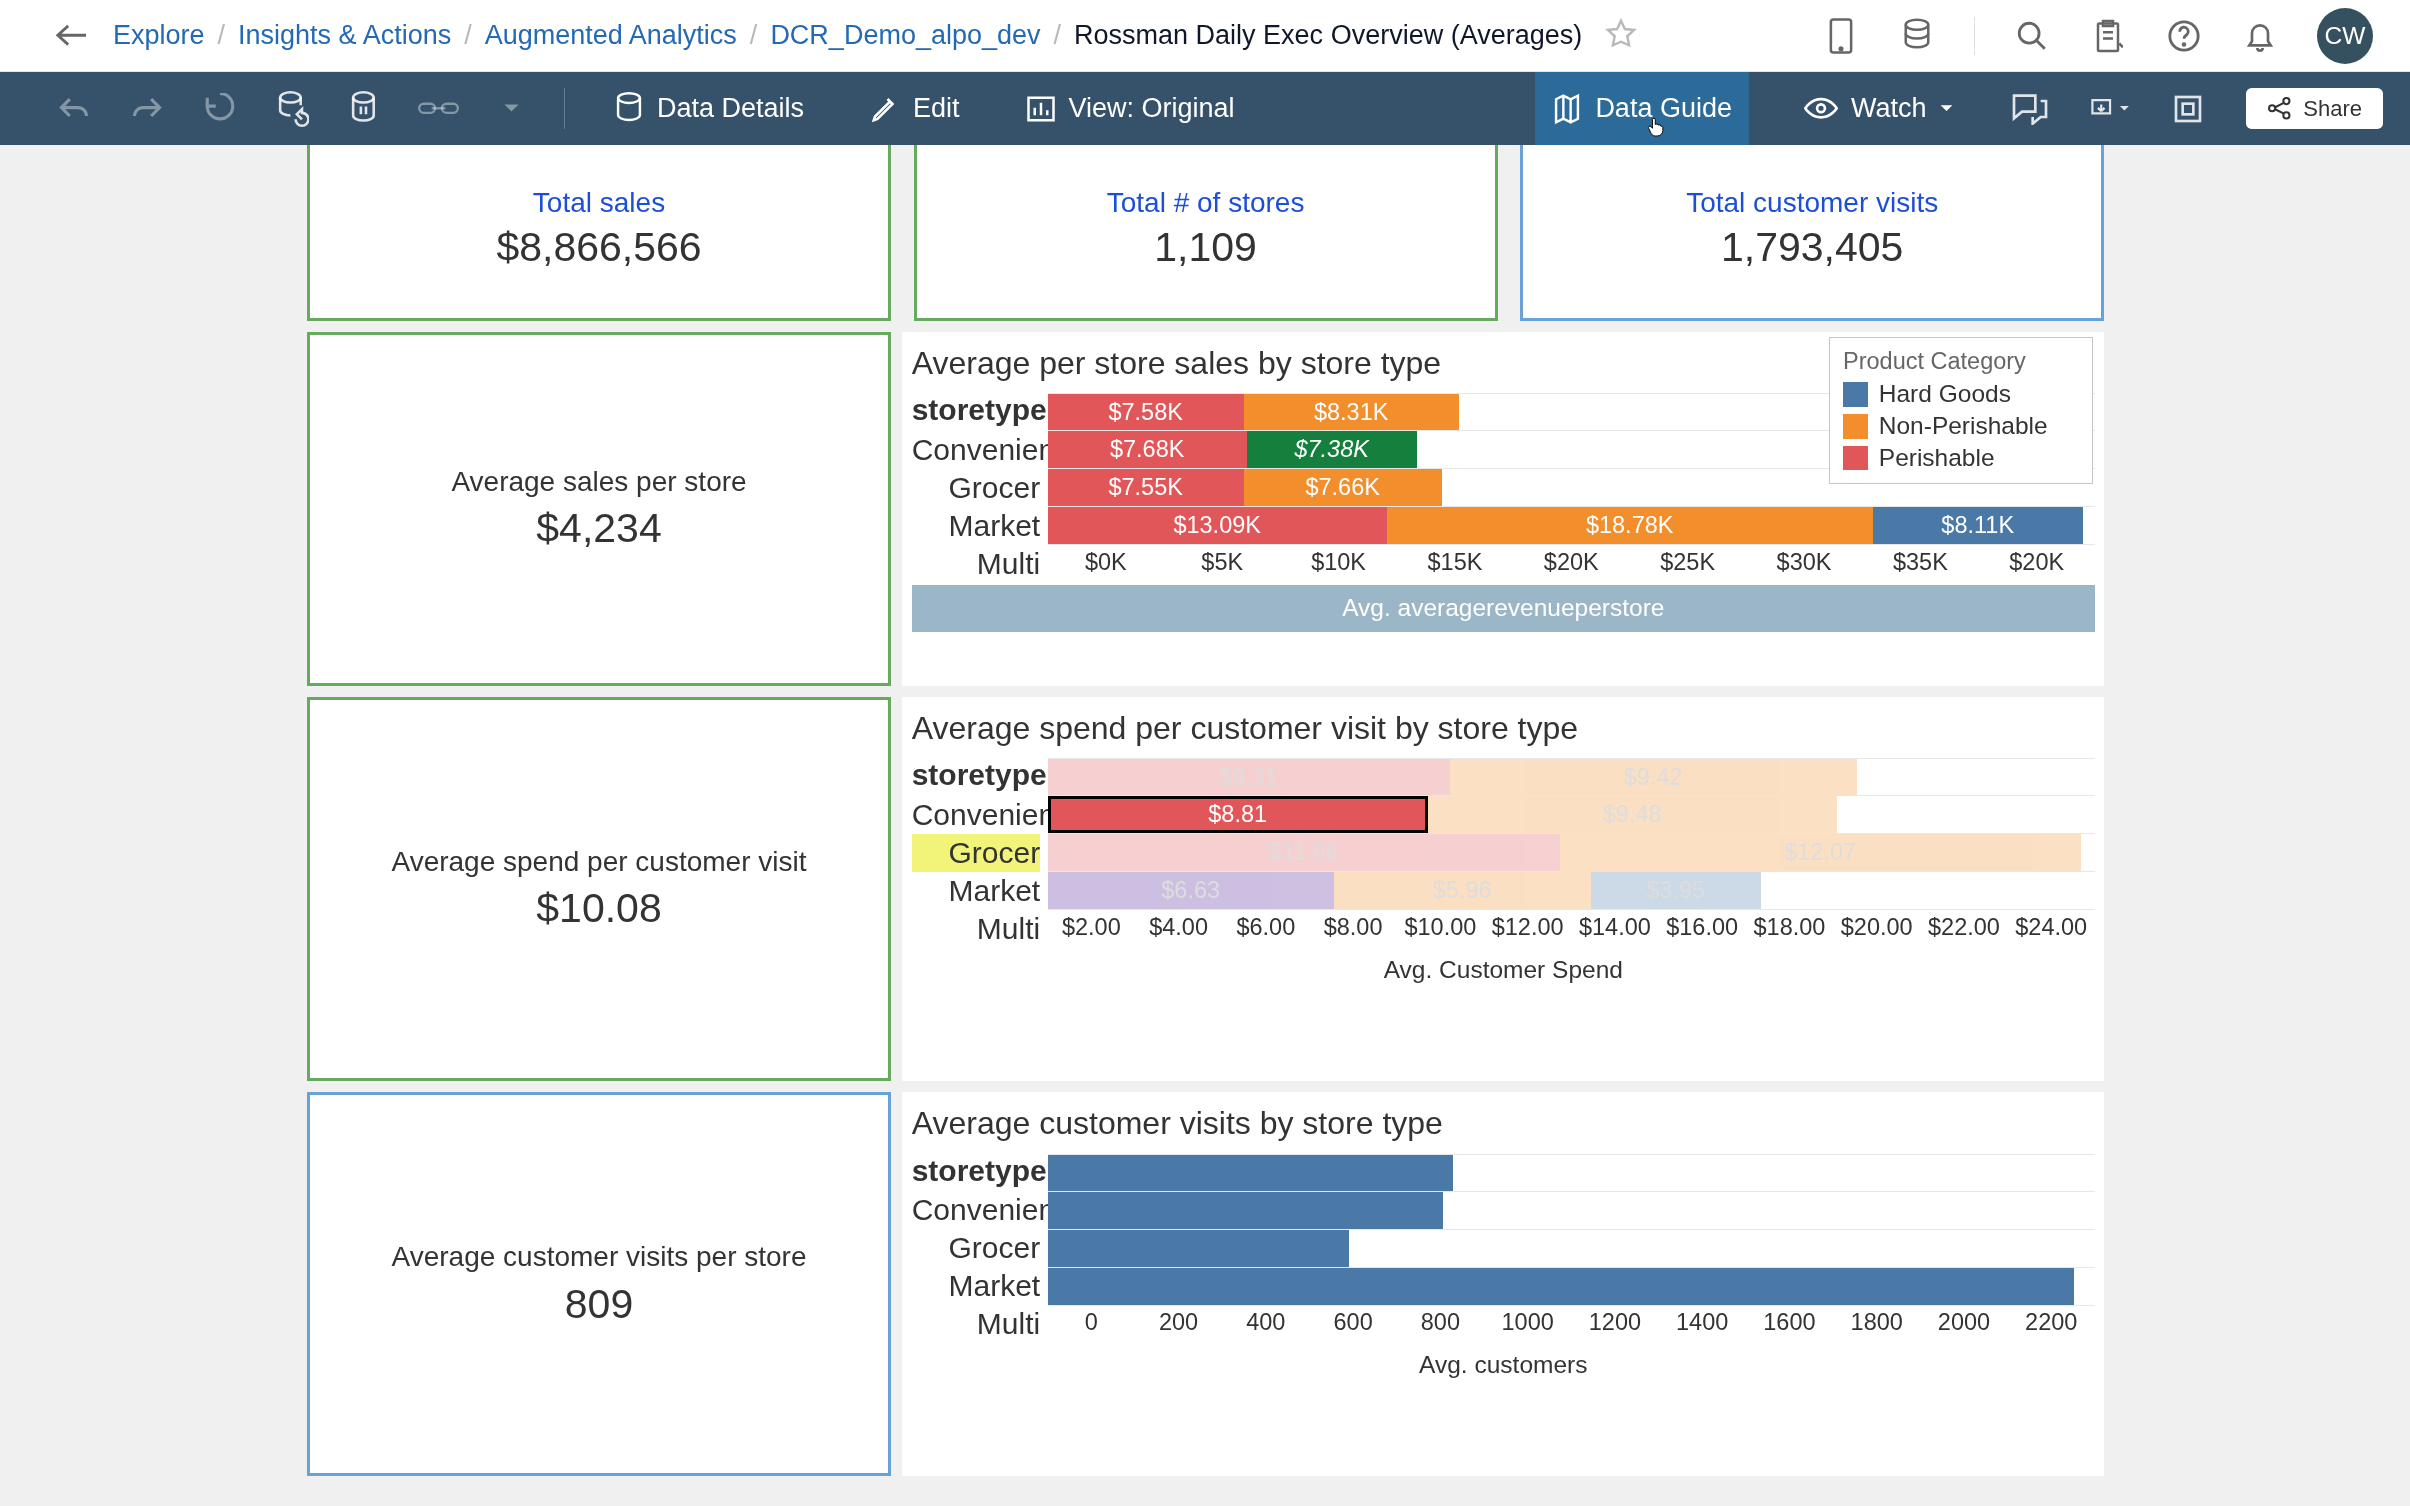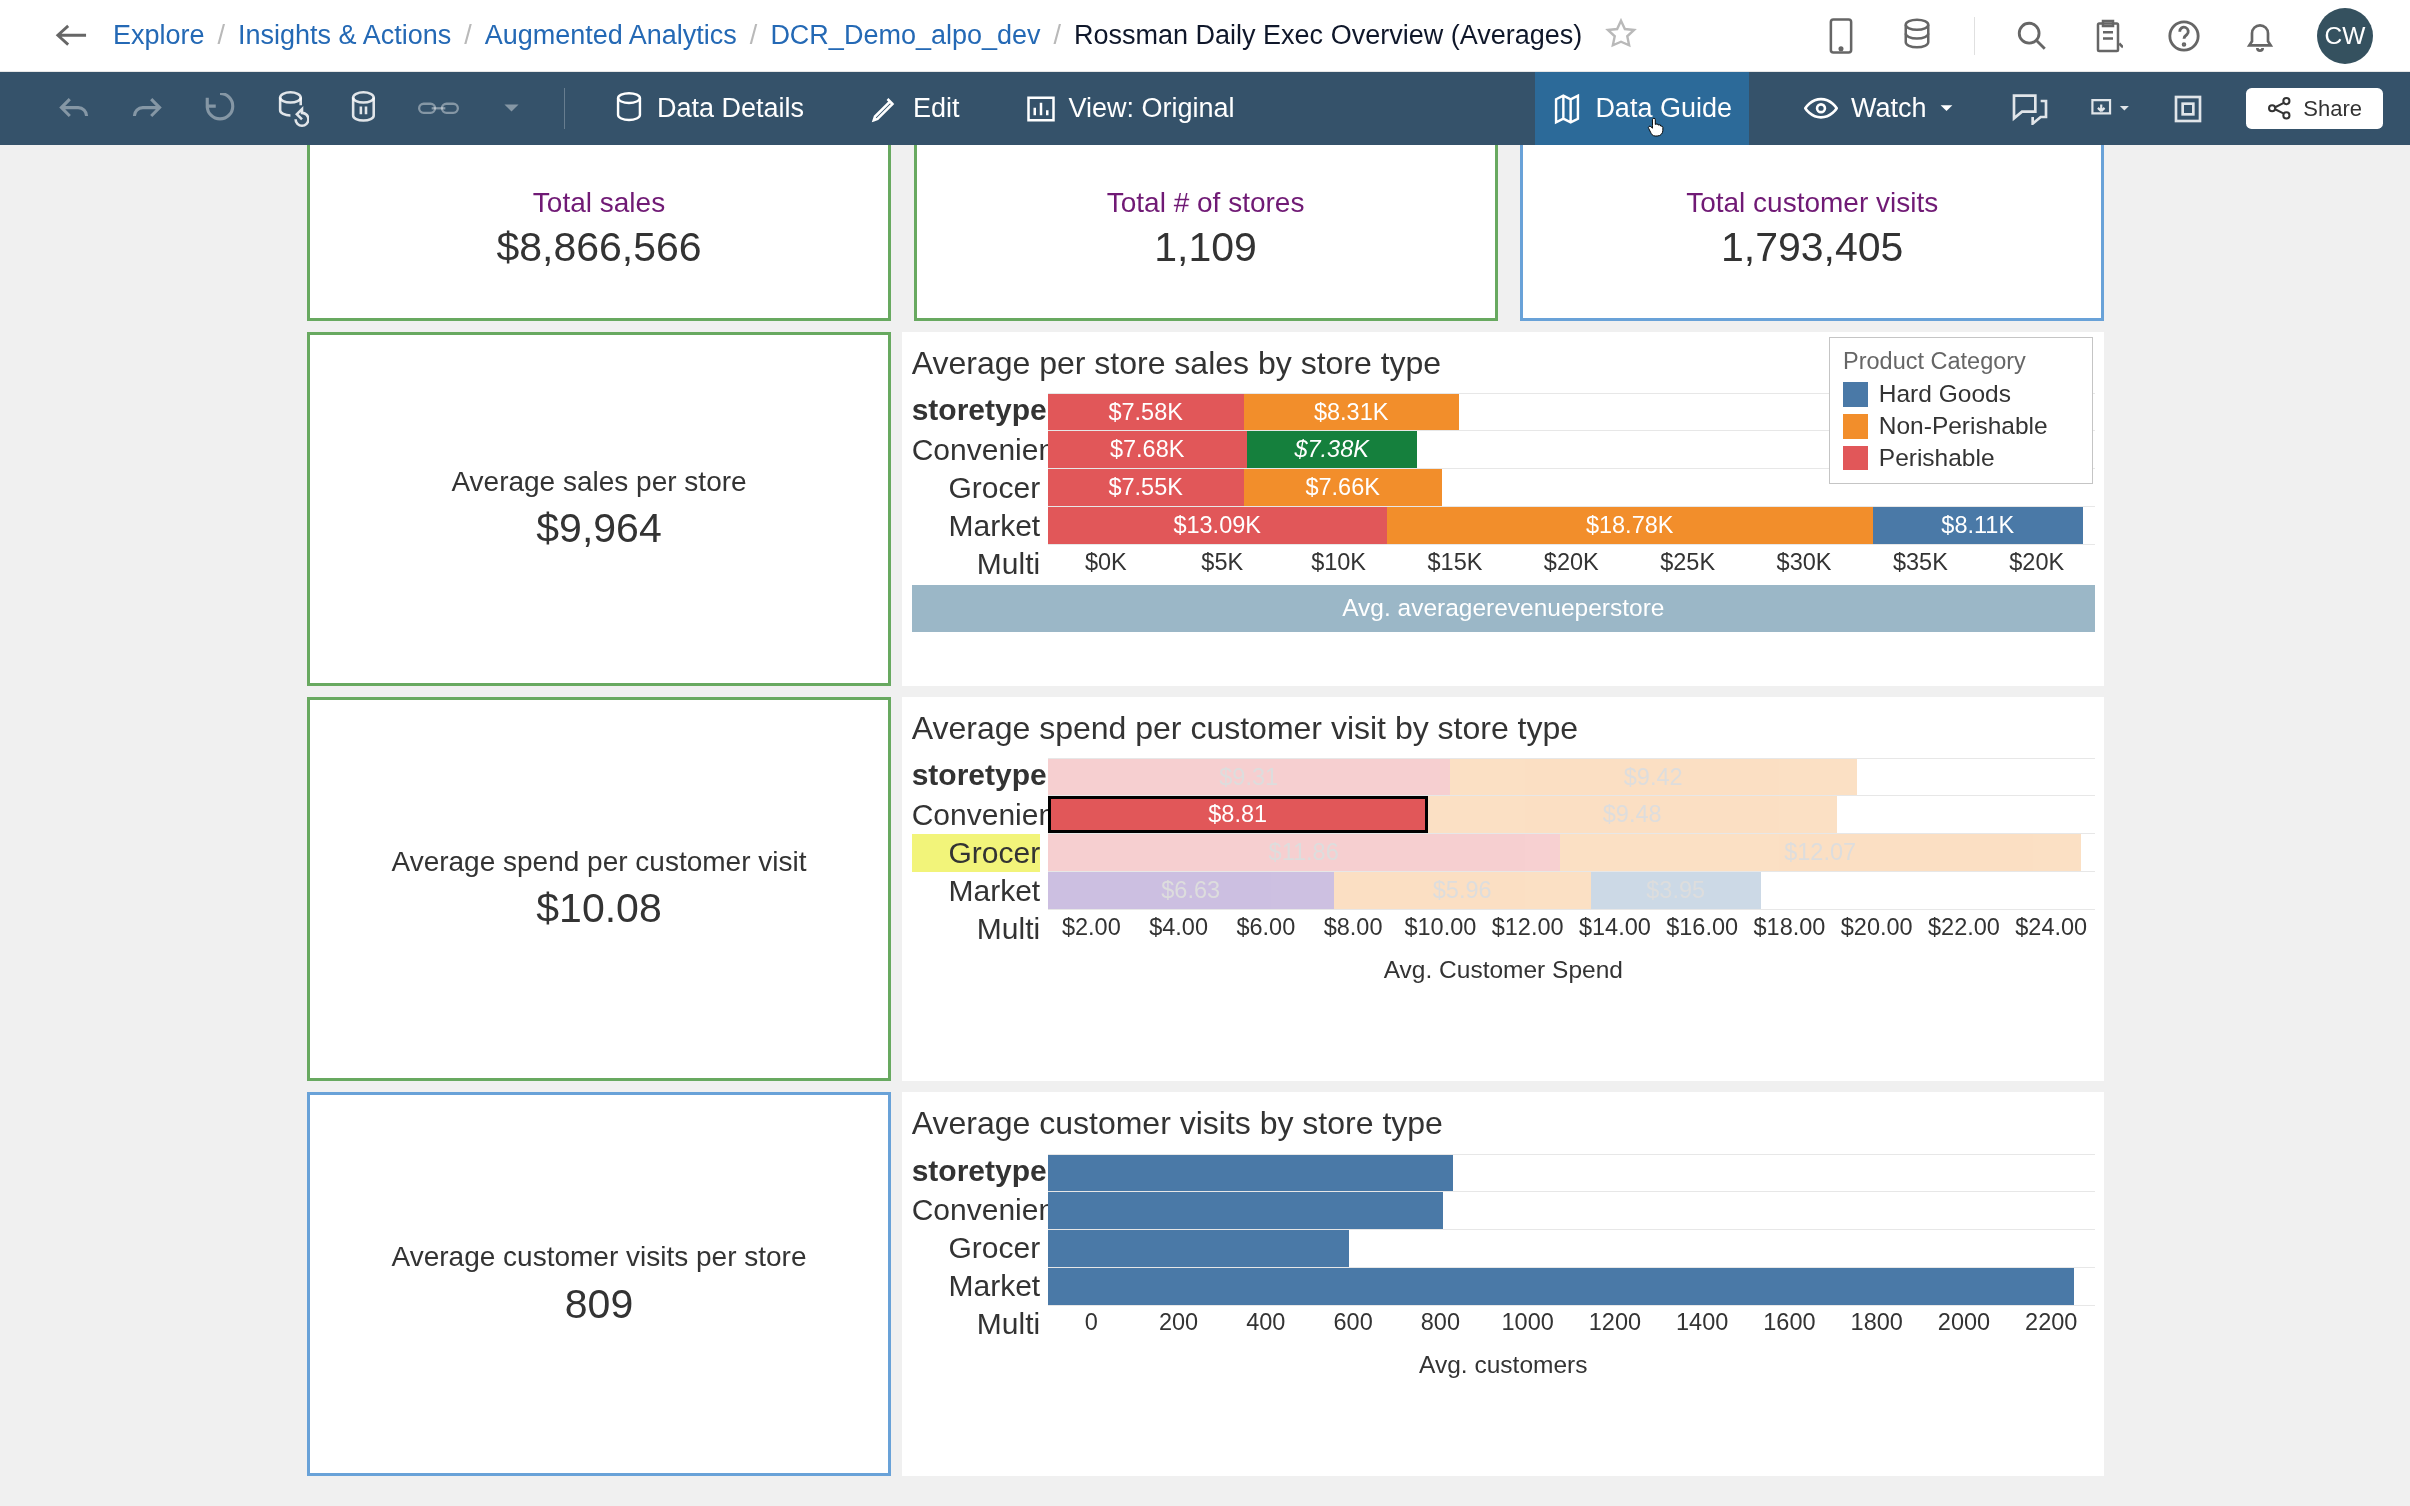--- a/index.html
+++ b/index.html
@@ -33,21 +33,21 @@
 .share-pill { display:flex; align-items:center; gap:11.3px; background:#fff; color:#333; border-radius:5.6px; padding:7.5px 21px; font-size:22px; cursor:pointer; }
 
 
 .workspace { background: #f0f0f0; height: calc(1507px - 72px - 73px); padding: 0; overflow: hidden; }
 .grid { width: 1797px; margin: 0 auto; display: grid; grid-template-columns: 584px 1202px; gap: 11.3px; }
 
 
 .kpi-row { grid-column: 1 / 3; display: grid; grid-template-columns: repeat(3, 584px); gap: 22.6px; }
 .tile { background: #fff; display: flex; flex-direction: column; align-items: center; justify-content: center; }
 .tile.kpi { border: 3.8px solid #68a960; height: 183px; margin-top:-7.5px; }
-.tile.kpi .kpi-label { font-size: 28px; color: #701a75; }
+.tile.kpi .kpi-label { font-size: 28px; color: #1d4ed8; }
 .tile.kpi .kpi-value { font-size: 41px; margin-top: 5.6px; }
 .tile.kpi.last { border-color: #69a2d8; }
 .tile.side { border: 3.8px solid #68a960; height: 354px; }
 .tile.side .kpi-label { font-size: 28px; text-align:center; }
 .tile.side .kpi-value { font-size: 41px; margin-top: 7.5px; }
 .tile.side.blue { border-color: #69a2d8; }
 .panel { background:#fff; padding: 13px 9.4px 19px 9.4px; position:relative; }
 .panel h2 { font-size: 32px; font-weight: 400; color: #333; margin-bottom: 11.3px; }
 
 
@@ -280,21 +280,21 @@
         <div class="kpi-value">1,109</div>
       </div>
       <div class="tile kpi last">
         <div class="kpi-label">Total customer visits</div>
         <div class="kpi-value">1,793,405</div>
       </div>
     </div>
 
     <div class="tile side">
       <div class="kpi-label">Average sales per store</div>
-      <div class="kpi-value">$9,964</div>
+      <div class="kpi-value">$4,234</div>
     </div>
     <div class="panel" id="panel-sales" style="height:354px">
       <h2>Average per store sales by store type</h2>
       <div class="legend-card">
         <div class="lg-title">Product Category</div>
         <div class="lg-row">
             <span class="lg-swatch" style="background:#4a79a7"></span>
             <span>Hard Goods</span>
           </div>
         <div class="lg-row">

